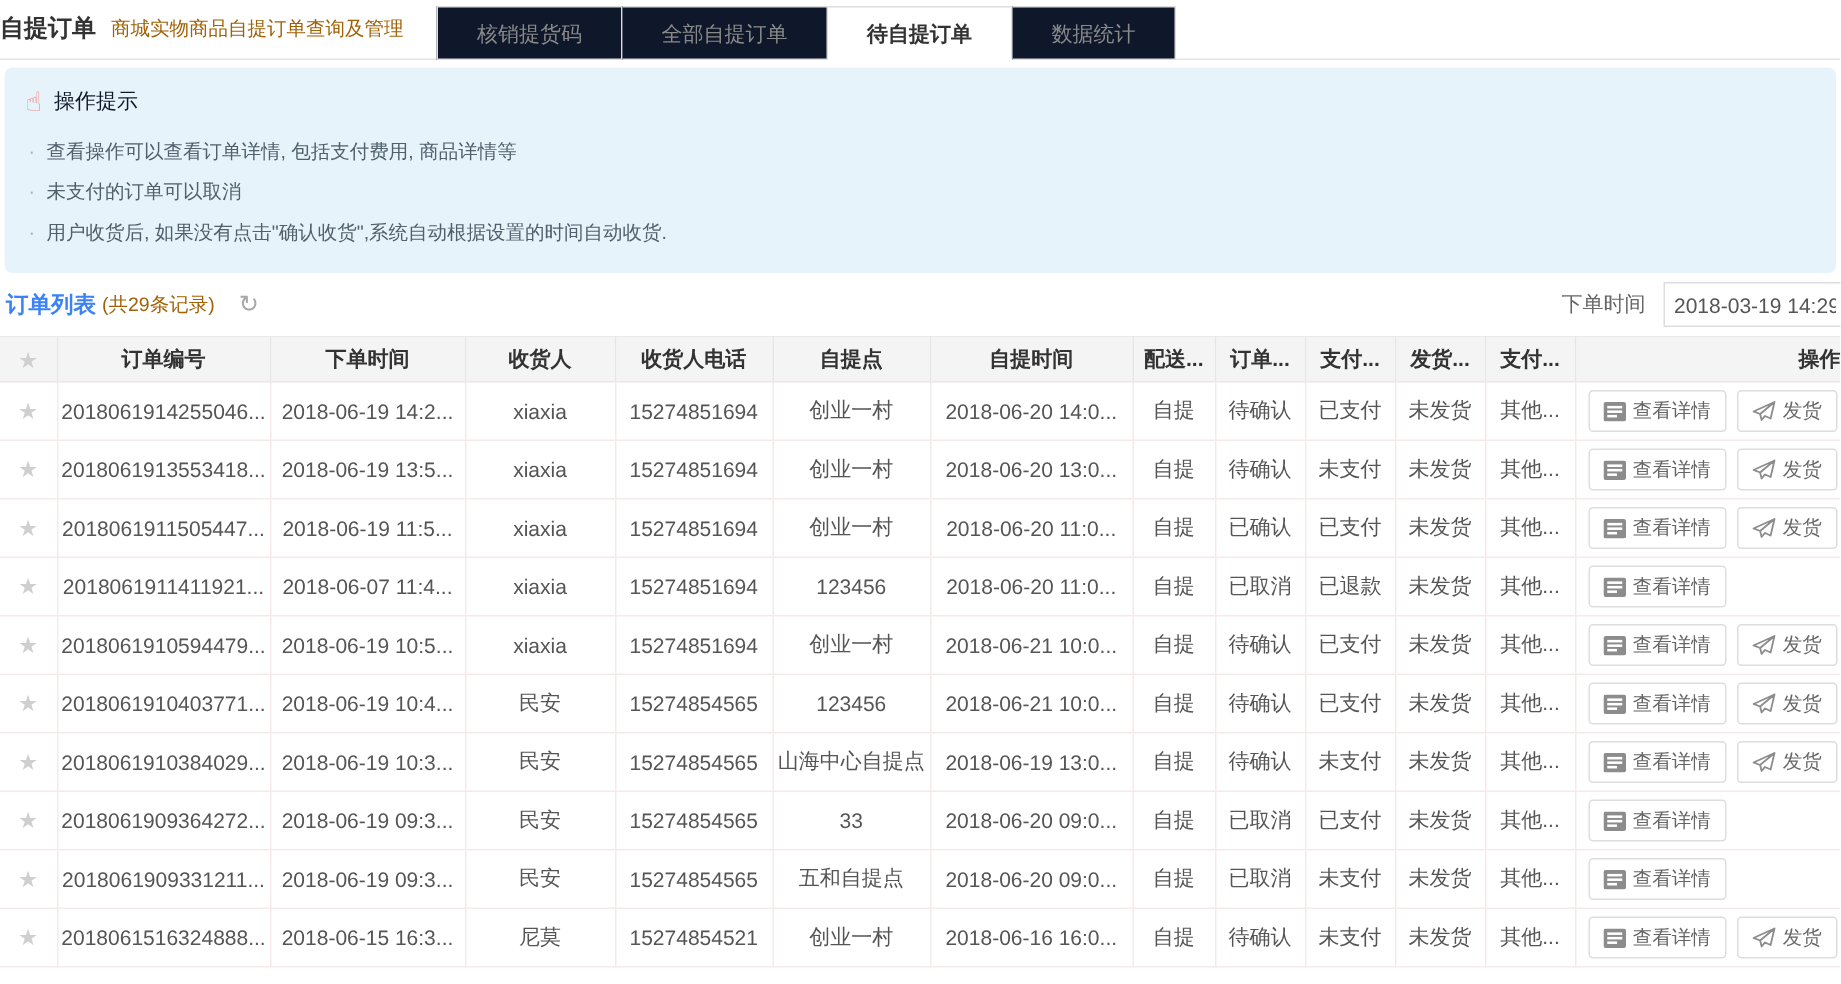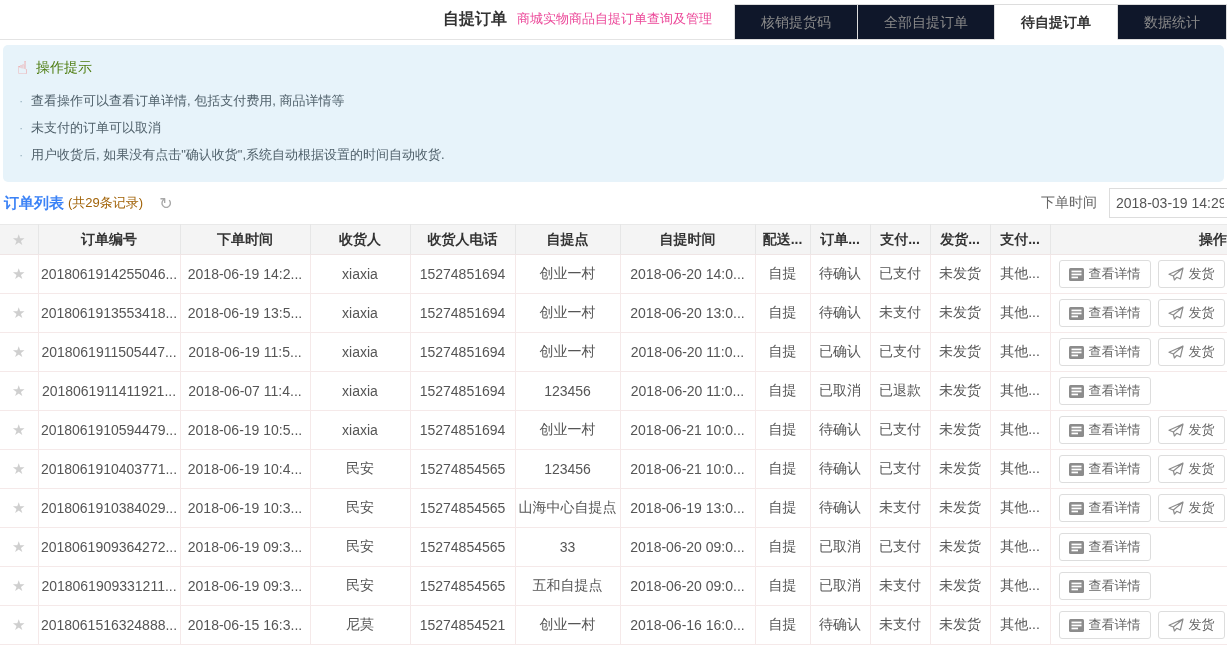--- a/index.html
+++ b/index.html
@@ -1,34 +1,34 @@
 <!DOCTYPE html>
 <html><head>
 <meta charset="utf-8">
 <style>
   * { margin:0; padding:0; box-sizing:border-box; }
   html,body { width:1227px; height:656px; background:#fff; overflow:hidden;
               font-family:"Liberation Sans","DejaVu Sans",sans-serif; }
 
   
-  .topbar { height:40px; display:flex; align-items:flex-end; border-bottom:1px solid #e4e4e4; padding-left:0;justify-content:flex-end; }
+  .topbar { height:40px; display:flex; align-items:flex-end; border-bottom:1px solid #e4e4e4; padding-left:0; }
   .titlewrap { display:flex; align-items:center; height:40px; }
   .page-title { font-size:16px; font-weight:bold; color:#333; }
-  .page-subtitle { font-size:13px; color:#ec4899; margin-left:10px; }
+  .page-subtitle { font-size:13px; color:#a16207; margin-left:10px; }
   .tabs { display:flex; margin-left:22px; }
   .tab { height:36px; line-height:34px; padding:0 26px; font-size:14px; color:#8a8a8a;
          background:#0f172a; border:1px solid #ddd; border-left:none; margin-bottom:-1px; cursor:pointer; }
   .tab:first-child { border-left:1px solid #ddd; }
   .tab.active { background:#fff; color:#333; font-weight:bold; border-bottom-color:#fff; }
 
   
   .tipbox { margin:5px 3px 0 3px; background:#e7f3fa; border-radius:5px; padding:10px 14px 14px 14px; }
   .tip-head { display:flex; align-items:center; height:26px; }
   .hand-icon { color:#f08a8a; font-size:18px; margin-right:8px; line-height:1; }
-  .tip-title { color:#4d7c0f; font-size:14px; }
+  .tip-title { color:#0f172a; font-size:14px; }
   .tip-list { list-style:none; margin-top:6px; }
   .tip-list li { font-size:13px; color:#50616b; line-height:27px; padding-left:14px; position:relative; }
   .tip-list li::before { content:"·"; position:absolute; left:2px; color:#9bb4c2; }
 
   
   .listbar { height:42px; display:flex; align-items:center; padding-left:4px; }
   .list-title { font-size:15px; font-weight:bold; color:#3b82f6; }
   .list-count { font-size:13px; color:#a16207; margin-left:4px; }
   .refresh-icon { font-size:16px; color:#a8a8a8; margin-left:16px; cursor:pointer; }
   .filter { margin-left:auto; display:flex; align-items:center; }

